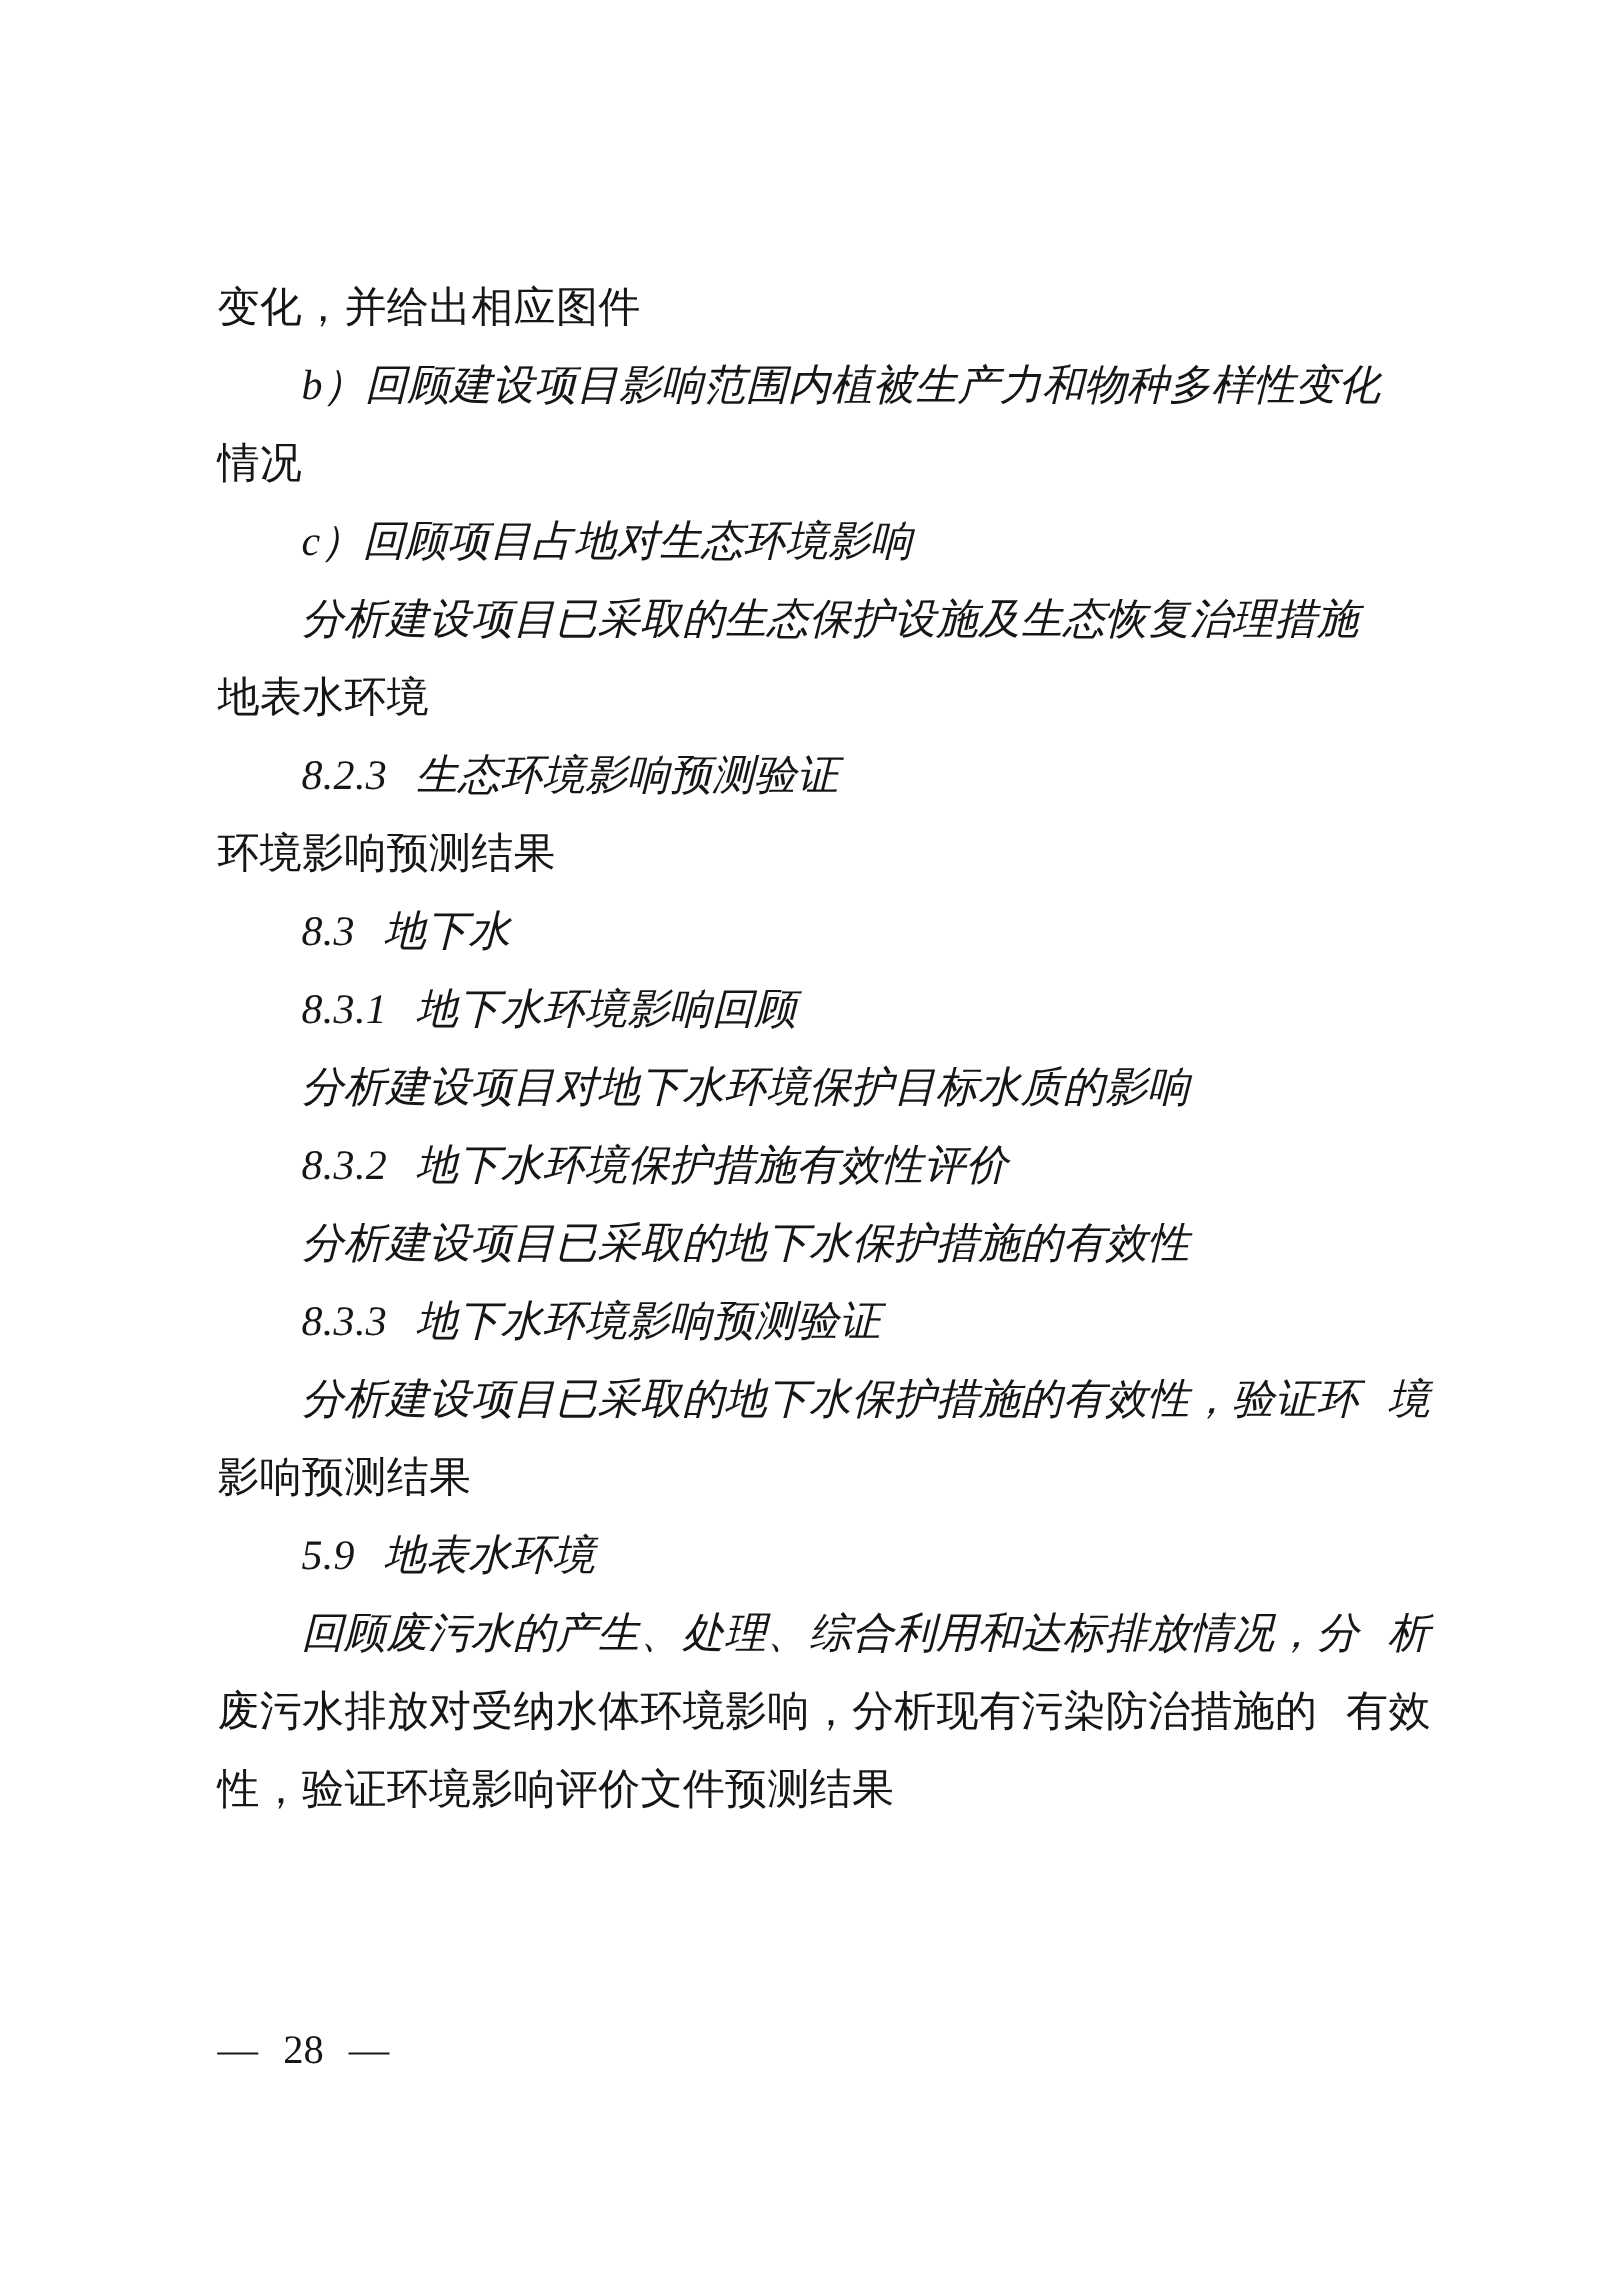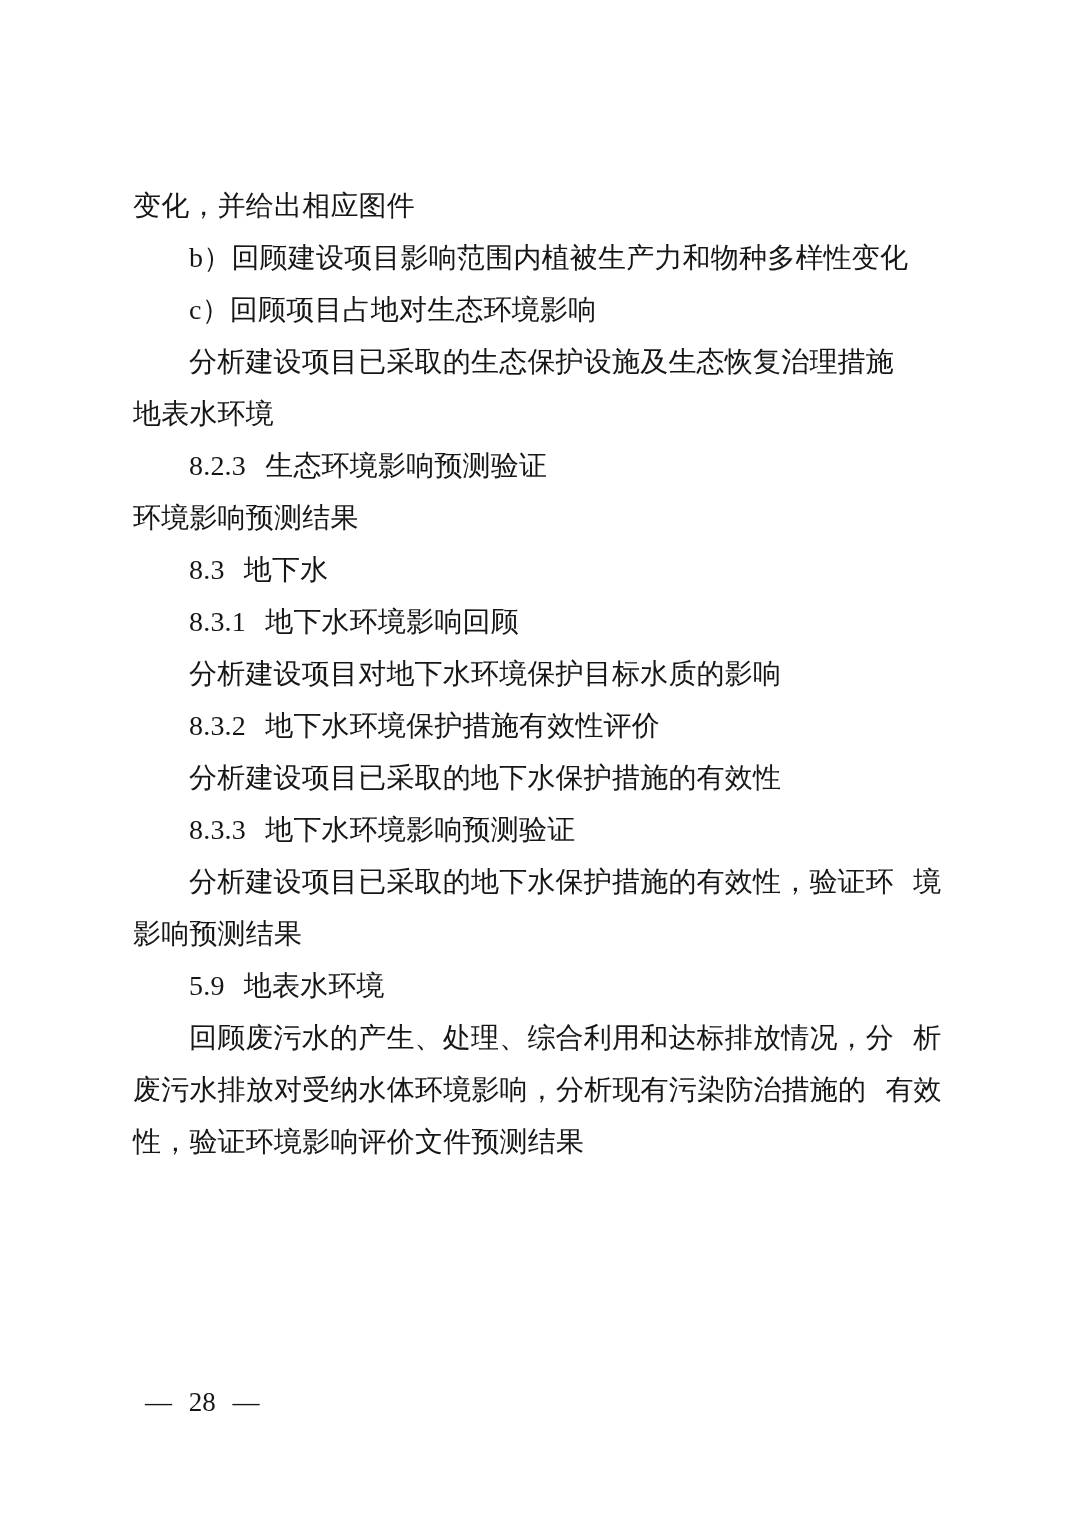--- a/index.html
+++ b/index.html
@@ -15,55 +15,57 @@
     font-family: "Liberation Serif", "DejaVu Serif", serif;
     color: #161616;
   }
   .page {
     position: absolute;
     inset: 0;
     background: #ffffff;
   }
   .doc-body {
     position: absolute;
-    left: 133px;
+    left: 145px;
     top: 180px;
     width: 800px;
   }
   .line {
     height: 52px;
     line-height: 52px;
     font-size: 28px;
     white-space: pre;
     word-spacing: 12px;
     letter-spacing: 0.2px;
     text-align: left;
   }
   .line.indent {
     text-indent: 56px;
+    font-style: italic;
   }
   .footer {
     position: absolute;
     left: 145px;
-    top: 1384px;
+    top: 1348px;
     font-size: 27px;
     line-height: 36px;
     word-spacing: 10px;
     white-space: pre;
     color: #161616;
   }
 </style>
 </head>
 <body>
 
 <div class="page">
 
   <div class="doc-body">
     <div class="line">变化，并给出相应图件</div>
     <div class="line indent">b）回顾建设项目影响范围内植被生产力和物种多样性变化</div>
+    <div class="line">情况</div>
     <div class="line indent">c）回顾项目占地对生态环境影响</div>
     <div class="line indent">分析建设项目已采取的生态保护设施及生态恢复治理措施</div>
     <div class="line">地表水环境</div>
     <div class="line indent">8.2.3 生态环境影响预测验证</div>
     <div class="line">环境影响预测结果</div>
     <div class="line indent">8.3 地下水</div>
     <div class="line indent">8.3.1 地下水环境影响回顾</div>
     <div class="line indent">分析建设项目对地下水环境保护目标水质的影响</div>
     <div class="line indent">8.3.2 地下水环境保护措施有效性评价</div>
     <div class="line indent">分析建设项目已采取的地下水保护措施的有效性</div>

